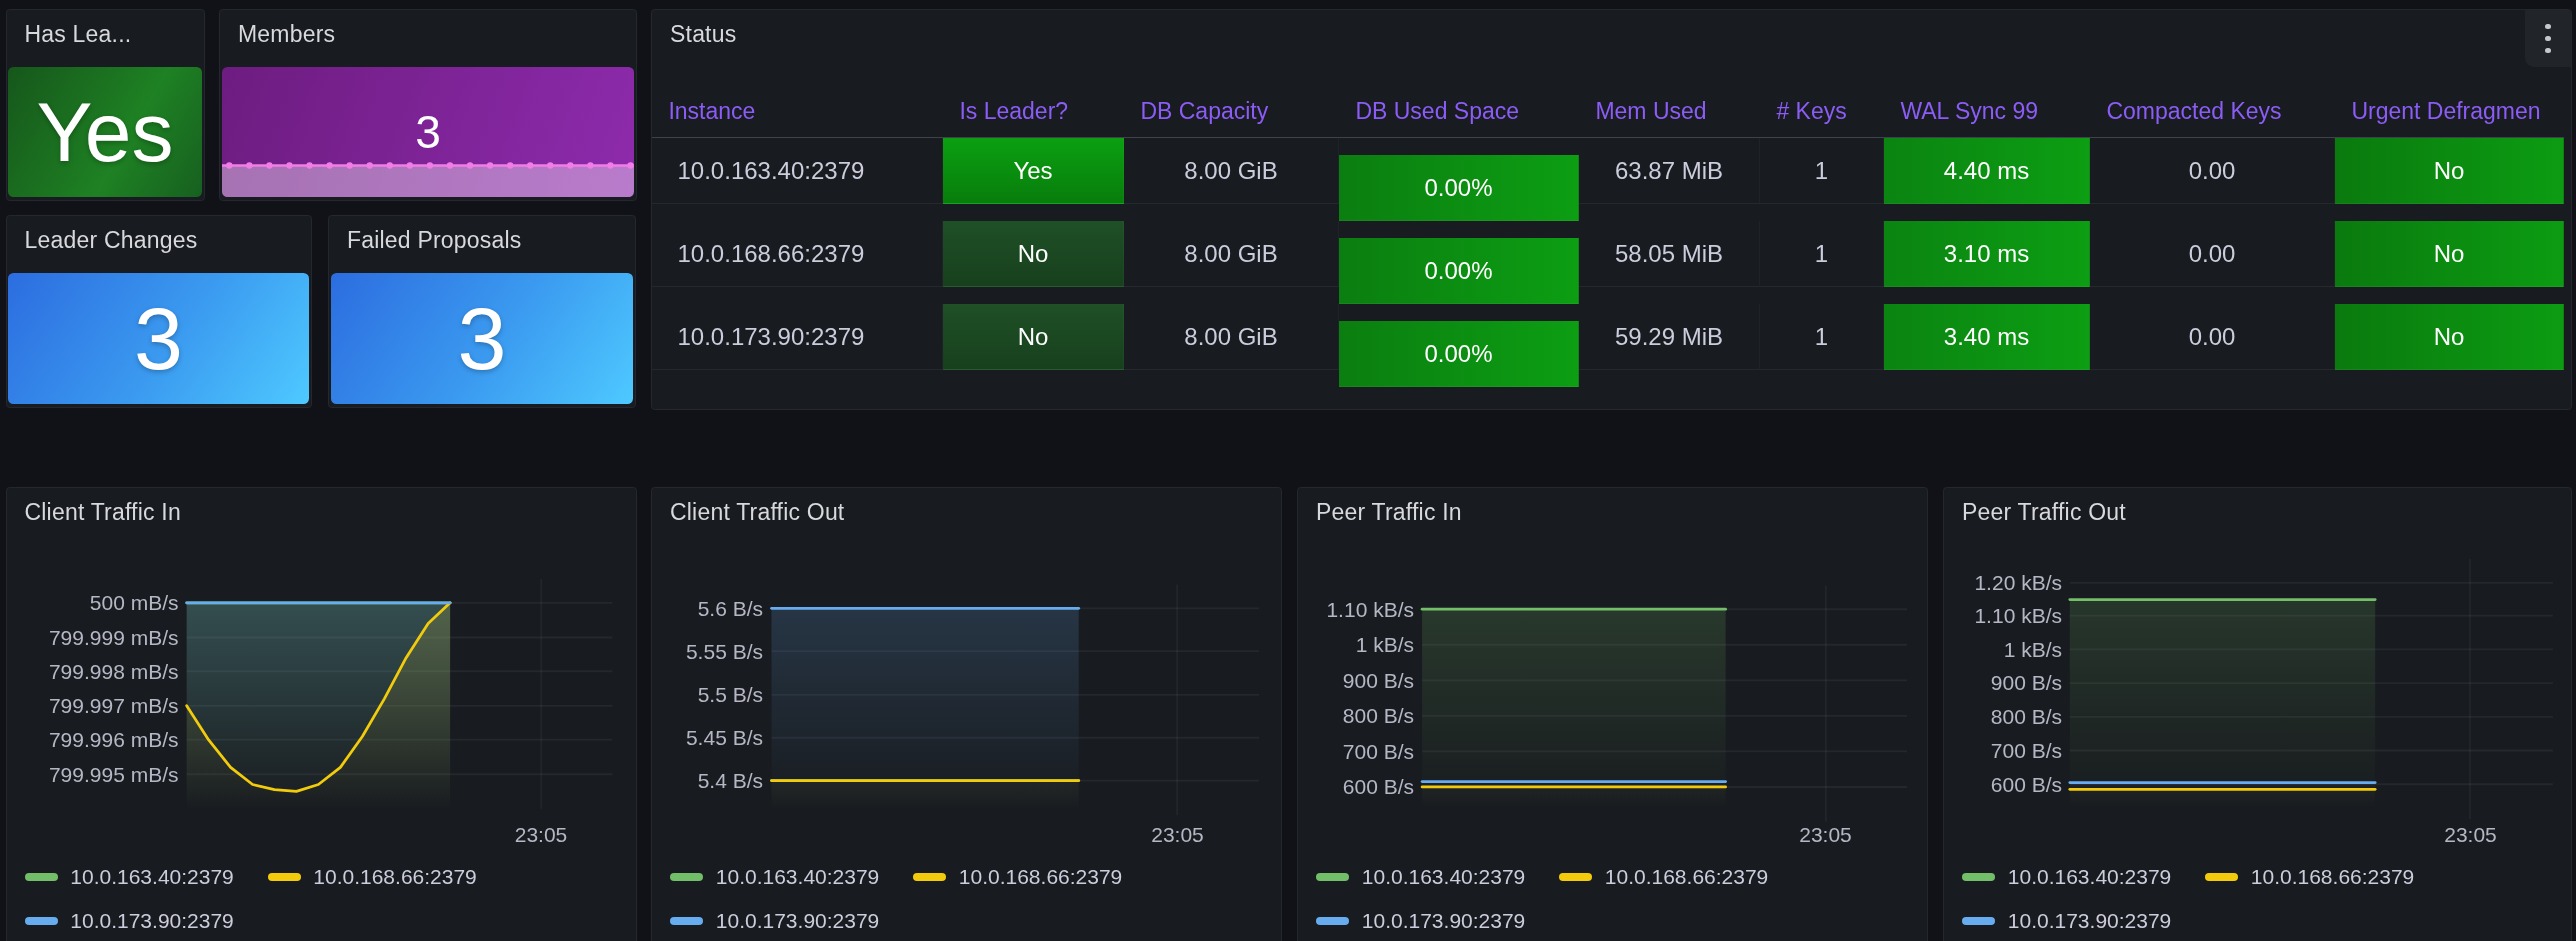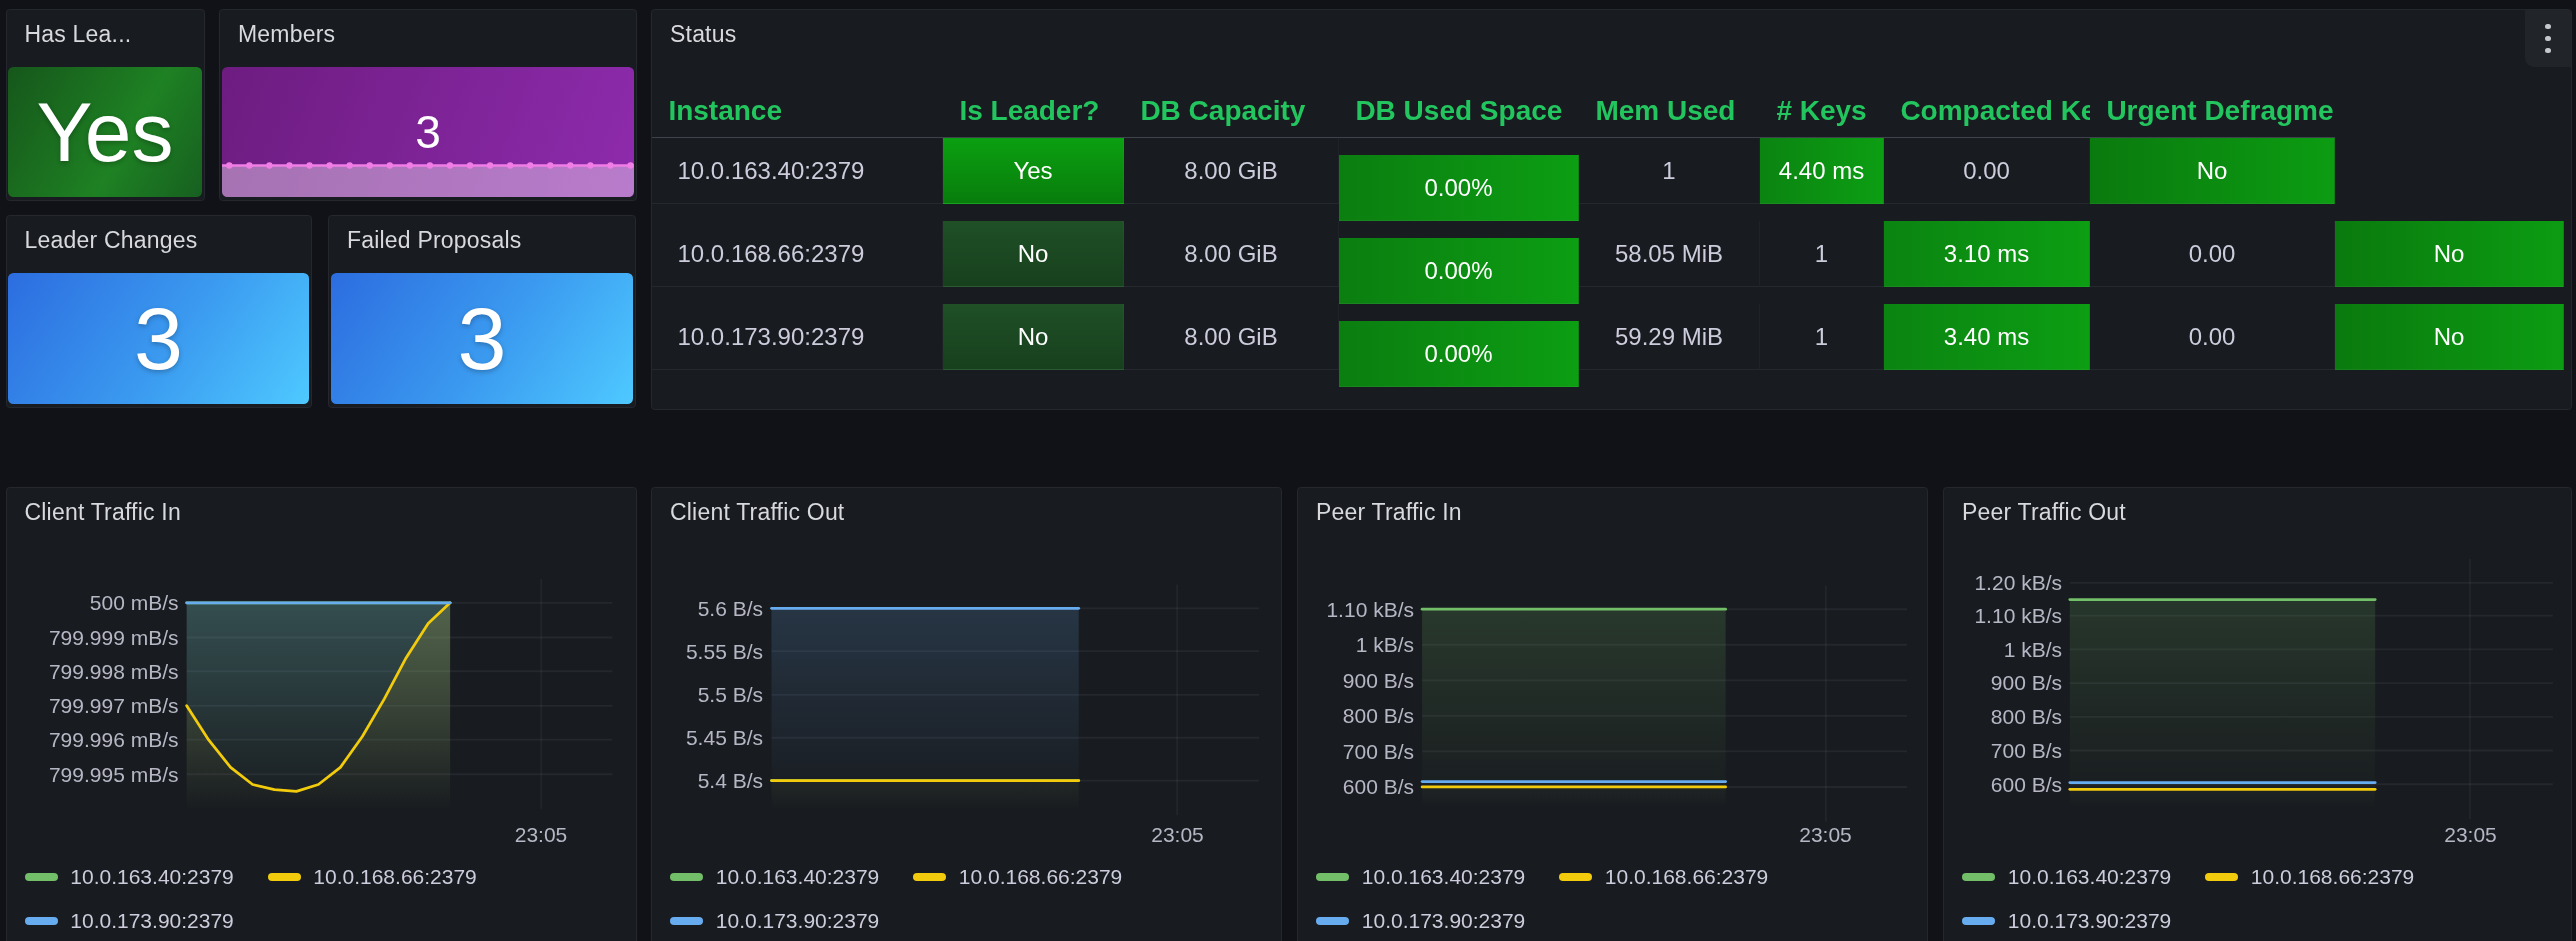--- a/index.html
+++ b/index.html
@@ -38,21 +38,21 @@
   }
   .sparkline { position:absolute; left:0; right:0; bottom:0; height:36px; }
   
   .tbl { position:absolute; left:0; top:74px; right:9px; }
   .trow {
     display:grid;
     grid-template-columns:291px 181px 215px 240px 181px 124px 206px 245px 229px;
   }
   .th {
     height:54px; line-height:54px; padding-left:16.4px;
-    font-size:28px; font-weight:700; color:#22c55e;
+    font-size:23px; font-weight:400; color:#8b5cf6;
     border-bottom:1.8px solid #3e424a; overflow:hidden; white-space:nowrap;
     cursor:pointer;
   }
   .td {
     height:66px; display:flex; align-items:center; justify-content:center;
     font-size:24px; color:#ccccdc;
     border-bottom:1.8px solid rgba(204,204,220,.07);
     border-right:0.9px solid rgba(204,204,220,.04);
     overflow:hidden; white-space:nowrap;
   }
@@ -151,28 +151,30 @@
         <i></i>
       </div>
     <div class="tbl">
       <div class="trow">
         <div class="th">Instance</div>
         <div class="th">Is Leader?</div>
         <div class="th">DB Capacity</div>
         <div class="th">DB Used Space</div>
         <div class="th">Mem Used</div>
         <div class="th"># Keys</div>
+        <div class="th">WAL Sync 99</div>
         <div class="th">Compacted Keys</div>
         <div class="th">Urgent Defragmen</div>
       </div>
       <div class="trow">
         <div class="td instance">10.0.163.40:2379</div>
         <div class="td c-yes">Yes</div>
         <div class="td">8.00 GiB</div>
         <div class="td c-used">0.00%</div>
+        <div class="td">63.87 MiB</div>
         <div class="td">1</div>
         <div class="td c-wal">4.40 ms</div>
         <div class="td">0.00</div>
         <div class="td c-urgent">No</div>
       </div>
       <div class="trow">
         <div class="td instance">10.0.168.66:2379</div>
         <div class="td c-no">No</div>
         <div class="td">8.00 GiB</div>
         <div class="td c-used">0.00%</div>

